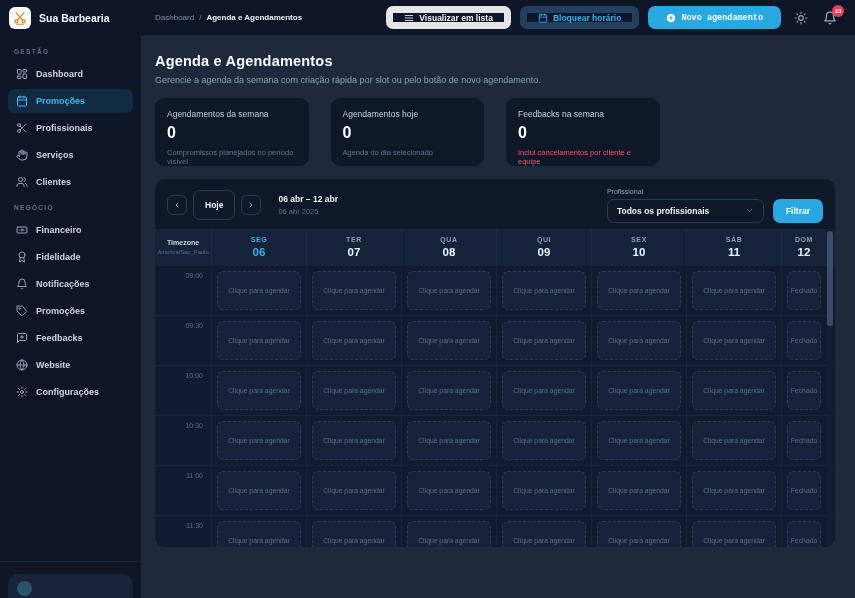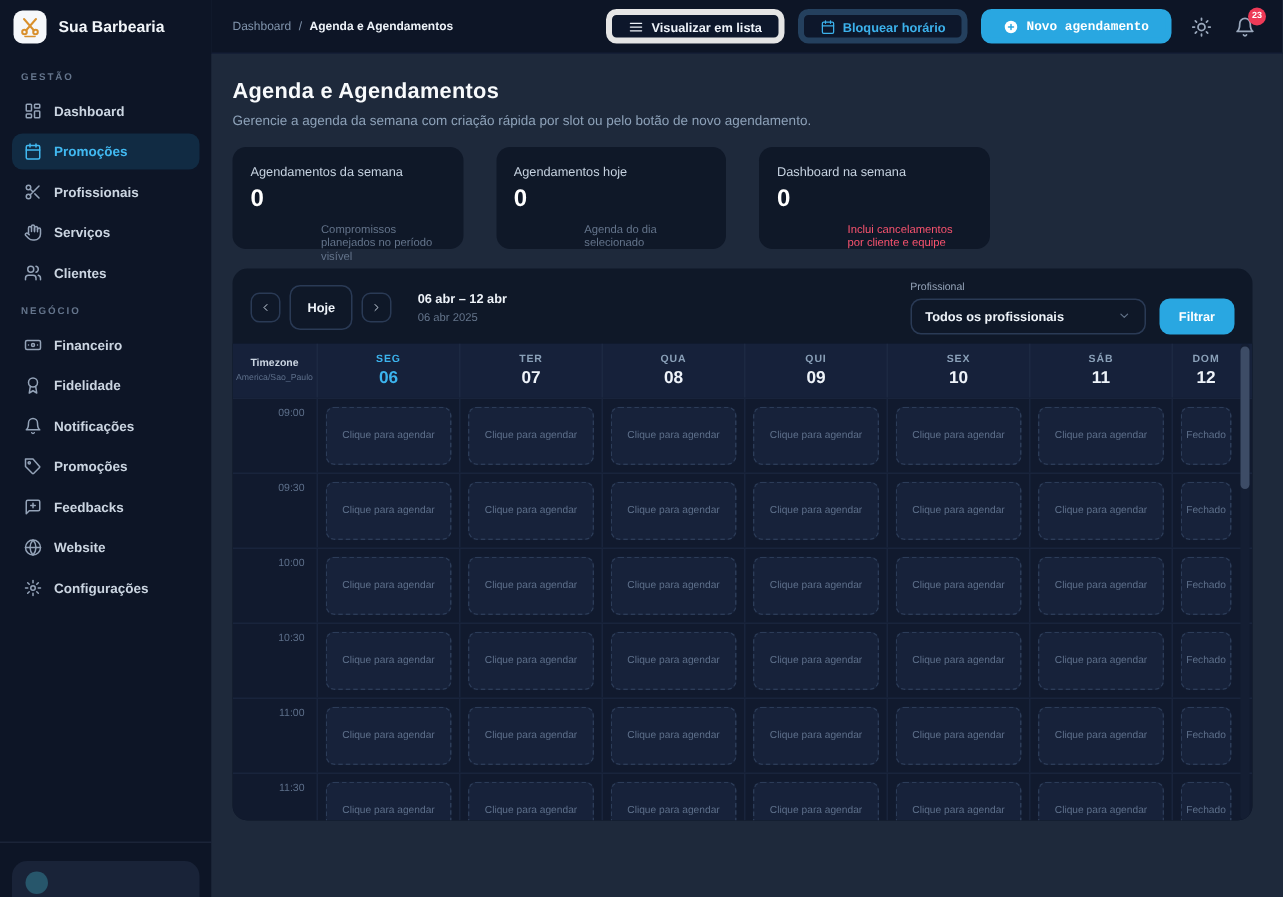--- a/index.html
+++ b/index.html
@@ -23,39 +23,39 @@
   .user-panel { background:#192338; border-radius:10px 10px 0 0; height:24px; padding:7px 9px 0; display:flex; cursor:pointer; }
   .avatar { width:15px; height:15px; border-radius:50%; background:#27566b; }
 
   
   .main { flex:1; display:flex; flex-direction:column; min-width:0; }
   .topbar { height:36px; background:#0d1526; border-bottom:1px solid #151f36; display:flex; align-items:center; padding:0 16px 0 14px; }
   .breadcrumb { font-size:8px; color:#8194ac; display:flex; gap:5px; align-items:center; }
   .breadcrumb .current { color:#eef3f9; font-weight:bold; }
   .topbar-actions { margin-left:auto; display:flex; align-items:center; gap:9px; }
   .btn { display:flex; align-items:center; gap:5px; height:23px; padding:0 11px; border-radius:7px;
-    border:4px solid #e5e5e5; background:rgba(15,25,48,.55); color:#eef3f9; font-size:8.5px; font-weight:bold;
+    border:7px solid #e5e5e5; background:rgba(15,25,48,.55); color:#eef3f9; font-size:8.5px; font-weight:bold;
     cursor:pointer; font-family:inherit; white-space:nowrap; }
   .bicon { width:10px; height:10px; display:flex; flex-shrink:0; }
   .btn.accent-outline { color:#3cb2ec; border-color:#24405e; }
   .btn.primary { background:#29a7e1; border-color:#29a7e1; color:#fff;font-family:Liberation Mono, monospace; }
   .icon-btn { width:14px; height:14px; color:#9aa8bc; display:flex; cursor:pointer; margin-left:4px; }
   .bell-wrap { position:relative; width:14px; height:14px; color:#9aa8bc; display:flex; cursor:pointer; margin-left:6px; margin-right:2px; }
   .badge { position:absolute; top:-6px; right:-7px; min-width:12px; height:12px; border-radius:7px; background:#ee3a57;
     color:#fff; font-size:6px; font-weight:bold; display:flex; align-items:center; justify-content:center; padding:0 2px; }
 
   .content { flex:1; background:#1e293b; padding:10px 20px 0 14px; overflow:hidden; }
   .page-title { font-size:14.5px; font-weight:bold; color:#f8fafc; margin:7px 0 6px; letter-spacing:.2px; }
   .page-subtitle { font-size:9px; color:#8da1b8; margin-bottom:13px; }
 
   .stats { display:grid; grid-template-columns:repeat(4,1fr); gap:22px; }
   .stat-card { background:#0f1828; border-radius:9px; padding:11px 12px; height:68px; }
   .stat-label { font-size:8.5px; color:#c6d2e0; }
   .stat-value { font-size:16px; font-weight:bold; color:#fff; margin:5px 0 6px; }
-  .stat-desc { font-size:7.5px; color:#64748b;margin-left:47px; }
+  .stat-desc { font-size:7.5px; color:#64748b; }
   .stat-desc.danger { color:#f9536f; }
 
   
   .calendar-card { margin-top:13px; background:#0f1828; border-radius:10px; height:368px; overflow:hidden; display:flex; flex-direction:column; }
   .cal-controls { display:flex; align-items:center; padding:9px 12px 7px; height:50px; }
   .cal-left { display:flex; align-items:center; gap:6px; }
   .nav-sq { width:20px; height:20px; border:1px solid #2a3a55; border-radius:6px; color:#cbd5e1;
     display:flex; align-items:center; justify-content:center; cursor:pointer; padding:5px; }
   .hoje { height:22px; padding:14px 11px; border:1px solid #2a3a55; border-radius:7px; color:#eef3f9;
     font-size:8.5px; font-weight:bold; display:flex; align-items:center; cursor:pointer; }
@@ -297,21 +297,21 @@
           <div class="stat-label">Agendamentos da semana</div>
           <div class="stat-value">0</div>
           <div class="stat-desc">Compromissos planejados no período visível</div>
         </div>
         <div class="stat-card">
           <div class="stat-label">Agendamentos hoje</div>
           <div class="stat-value">0</div>
           <div class="stat-desc">Agenda do dia selecionado</div>
         </div>
         <div class="stat-card">
-          <div class="stat-label">Dashboard na semana</div>
+          <div class="stat-label">Feedbacks na semana</div>
           <div class="stat-value">0</div>
           <div class="stat-desc danger">Inclui cancelamentos por cliente e equipe</div>
         </div>
       </div>
 
       <section class="calendar-card">
         <div class="cal-controls">
           <div class="cal-left">
             <span class="nav-sq">
                 <svg viewBox="0 0 24 24" fill="none" stroke="currentColor" stroke-width="2" stroke-linecap="round" stroke-linejoin="round">

